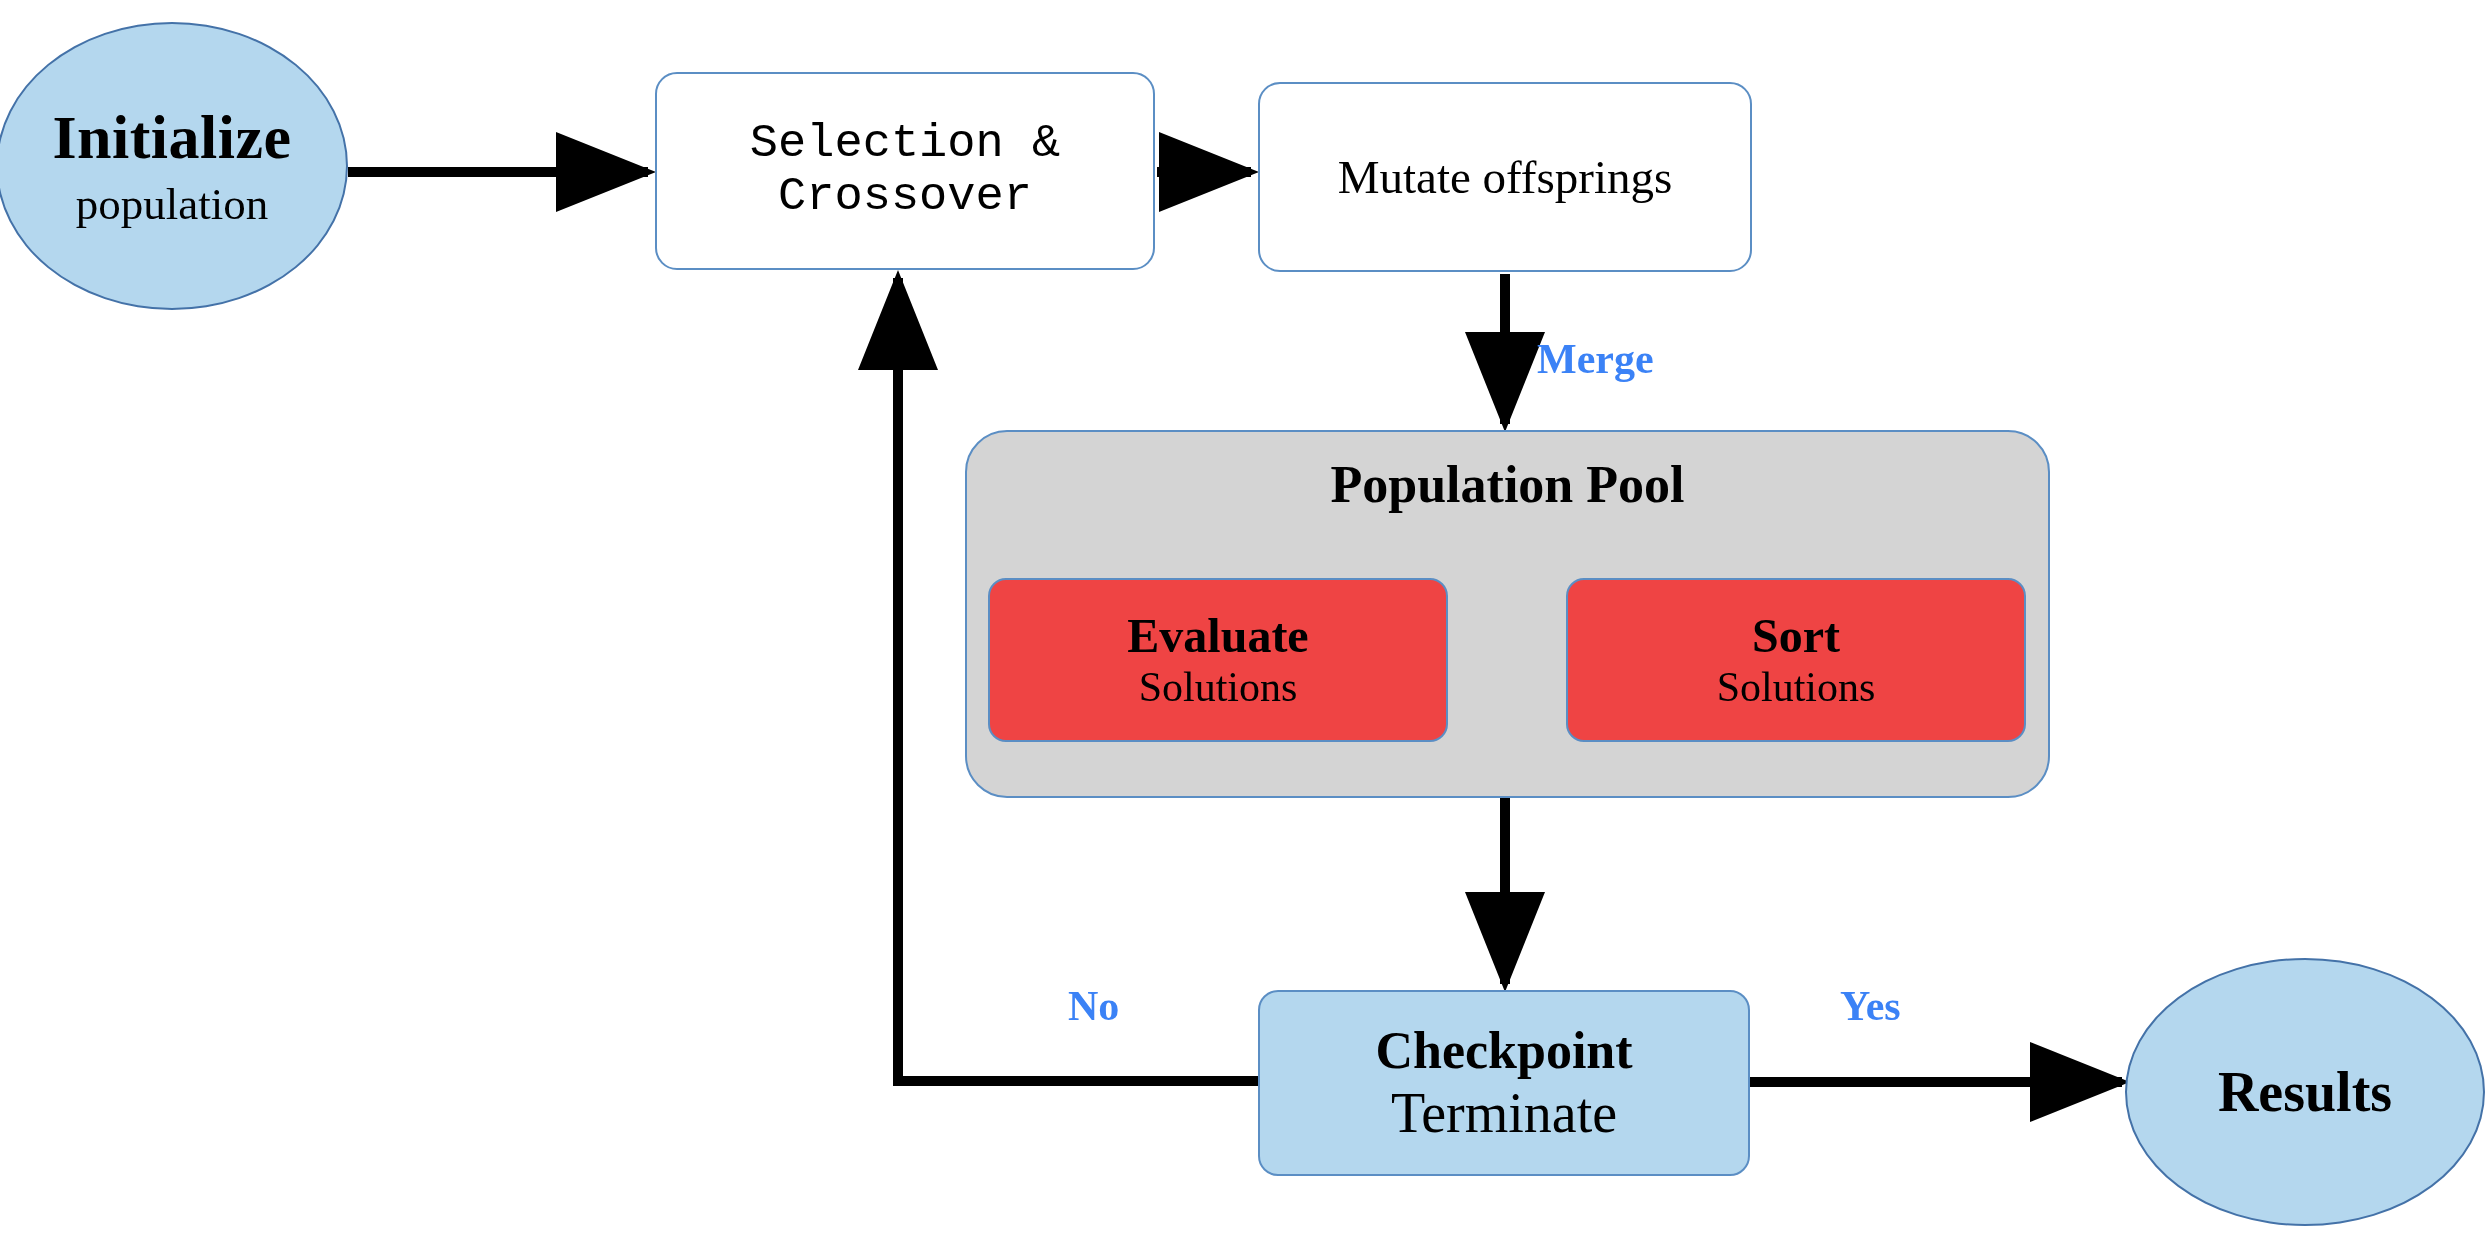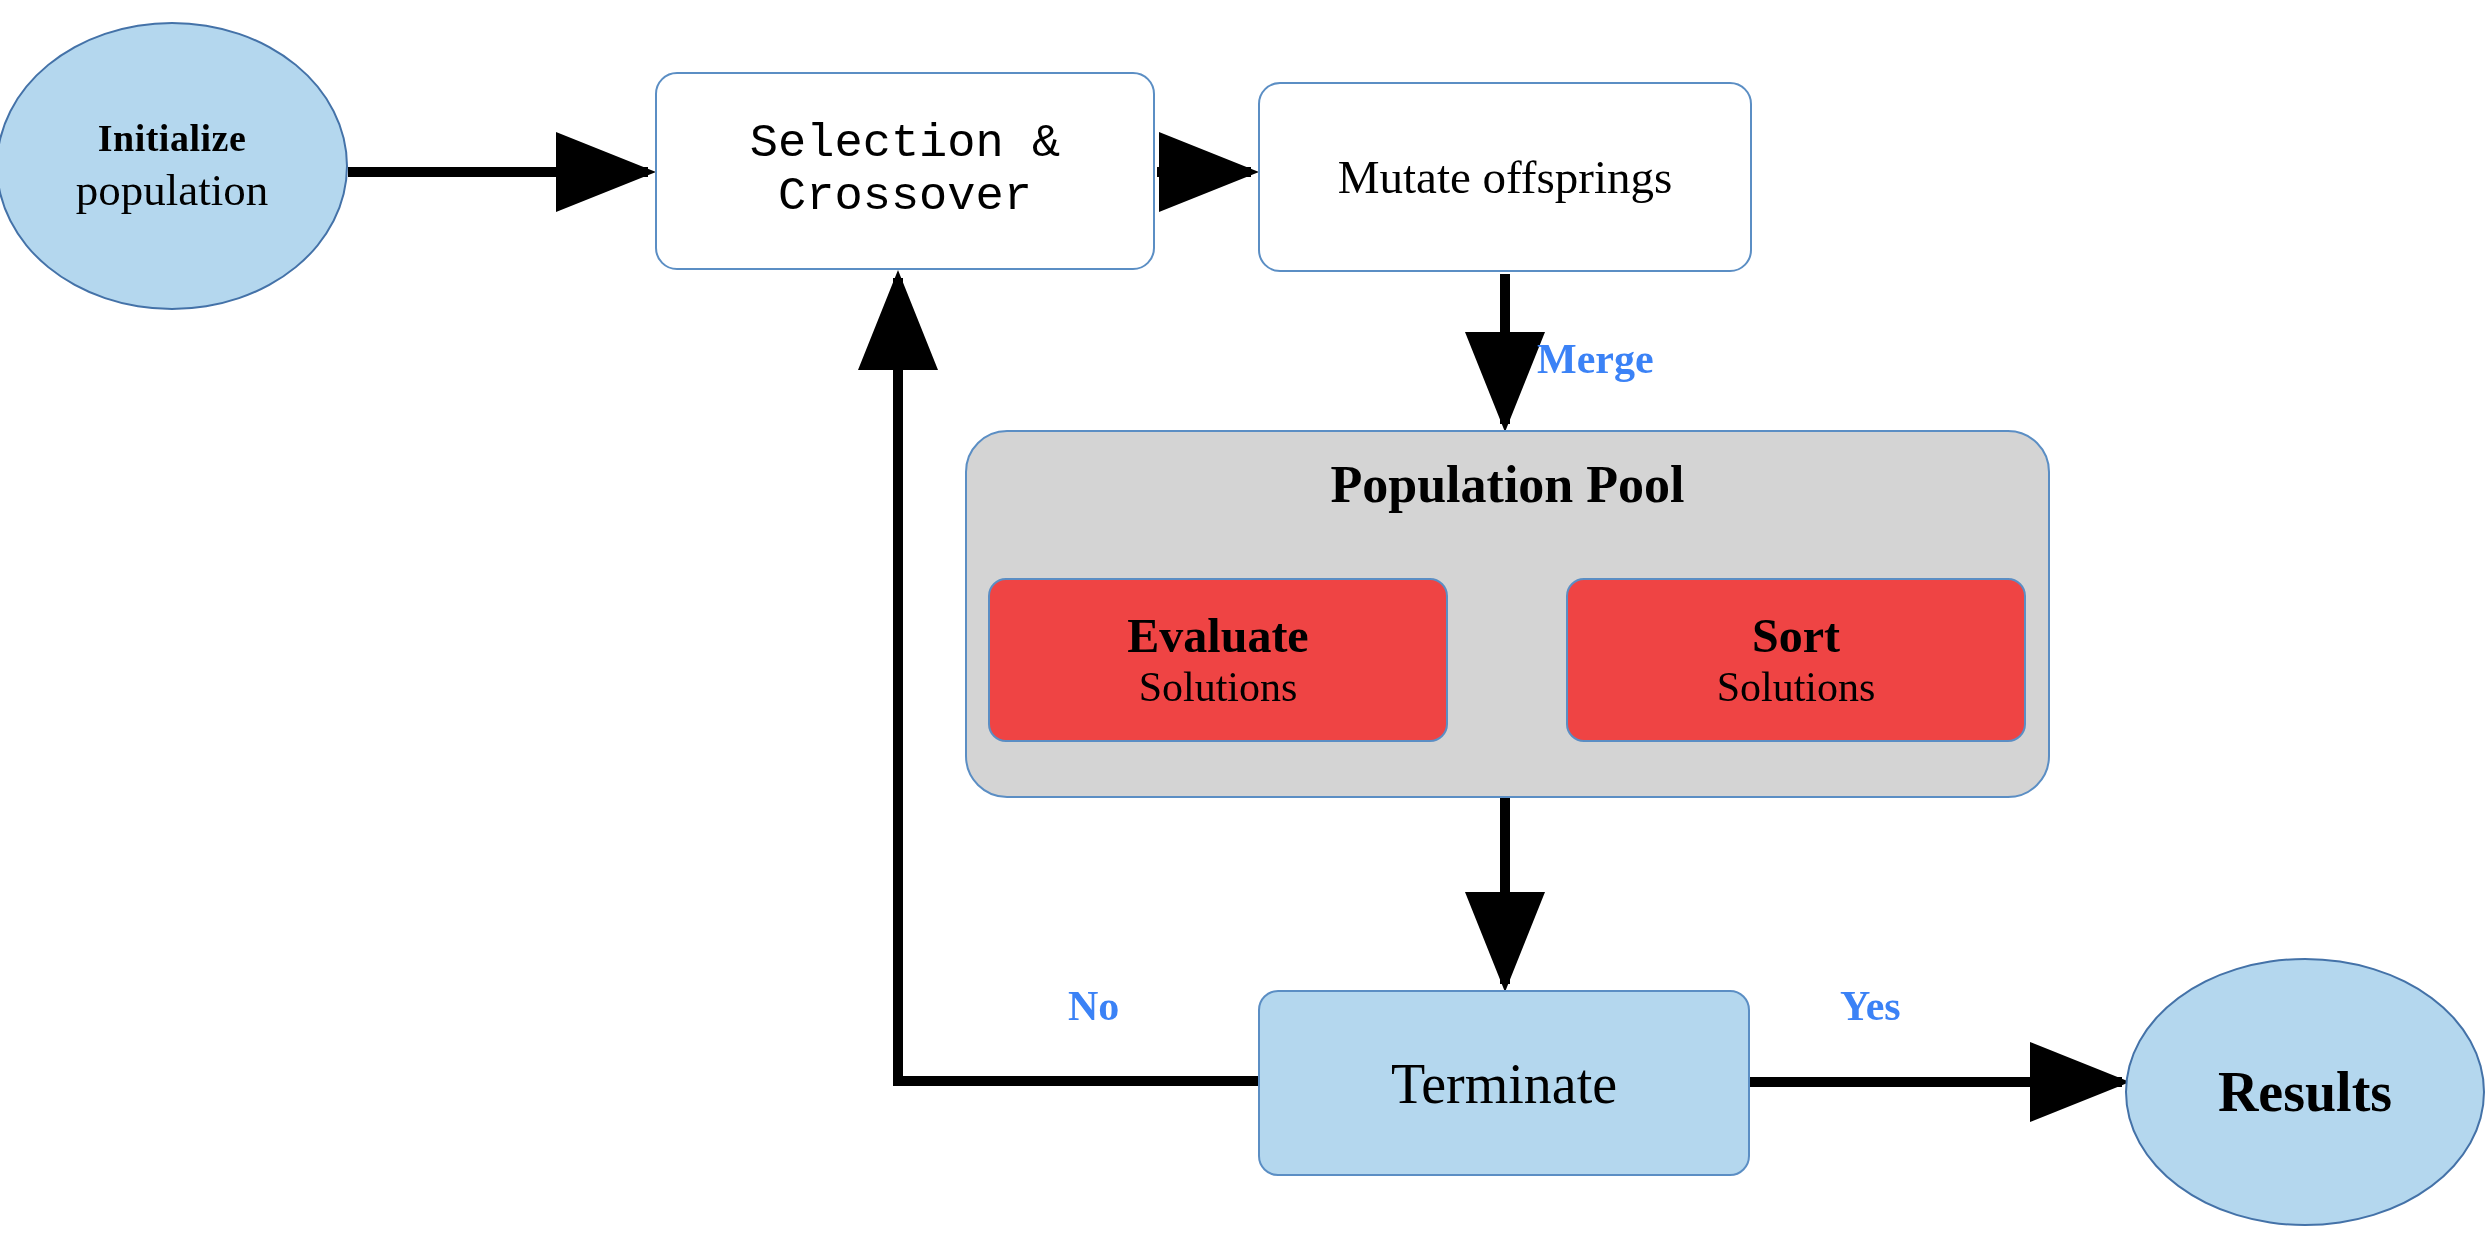--- a/index.html
+++ b/index.html
@@ -47,21 +47,21 @@
 
   .ttl-bold {
     font-weight: bold;
   }
   .ttl-reg {
     font-weight: normal;
   }
 
   
   #node-initialize { left: -4px; top: 22px; width: 352px; height: 288px; }
-  #node-initialize .ttl-bold { font-size: 38px; letter-spacing: .5px; }
+  #node-initialize .ttl-bold { font-size: 62px; letter-spacing: .5px; }
   #node-initialize .ttl-reg  { font-size: 45px; margin-top: 6px; }
 
   
   #node-selection { left: 655px; top: 72px; width: 500px; height: 198px; }
   #node-selection .ttl-reg { font-size: 47px; font-family: Liberation Mono, monospace; }
 
   
   #node-mutate { left: 1258px; top: 82px; width: 494px; height: 190px; }
   #node-mutate .ttl-reg { font-size: 47px; }
 
@@ -159,20 +159,21 @@
     <span class="ttl-bold">Evaluate</span>
     <span class="ttl-reg">Solutions</span>
   </div>
 
   <div class="inner-box" id="node-sort">
     <span class="ttl-bold">Sort</span>
     <span class="ttl-reg">Solutions</span>
   </div>
 
   <div class="node rbox fill-blue" id="node-checkpoint">
+    <span class="ttl-bold">Checkpoint</span>
     <span class="ttl-reg">Terminate</span>
   </div>
 
   <div class="node ellipse fill-blue" id="node-results">
     <span class="ttl-bold">Results</span>
   </div>
 
   <span class="edge-label" id="label-merge">Merge</span>
   <span class="edge-label" id="label-no">No</span>
   <span class="edge-label" id="label-yes">Yes</span>

